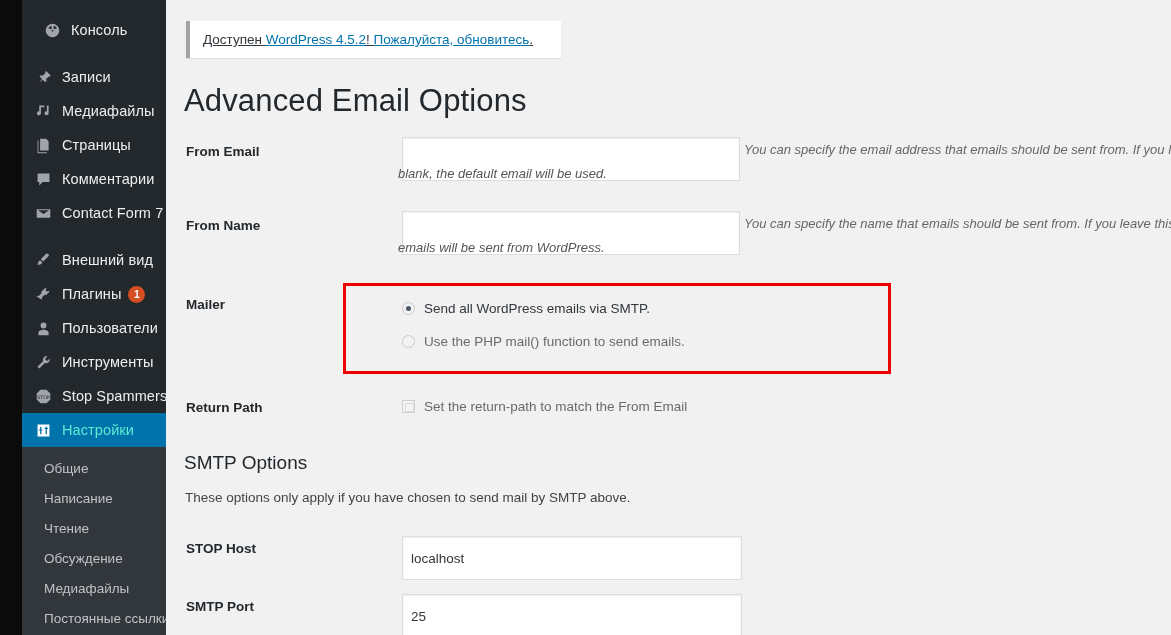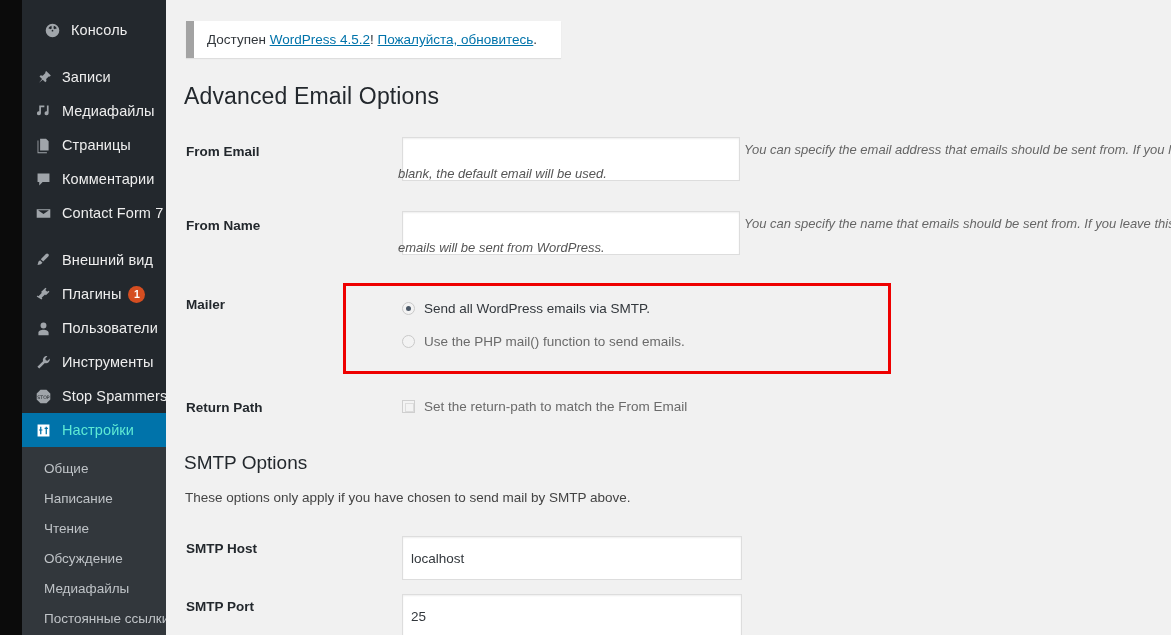--- a/index.html
+++ b/index.html
@@ -89,31 +89,32 @@
   .content {
     position: absolute; left: 166px; top: 0;
     width: 1005px; height: 635px;
     background: #f1f1f1;
   }
 
   .notice {
     position: absolute; left: 20px; top: 21px;
     width: 375px;
     background: #fff;
-    border-left: 8px solid #a3a3a3;
+    border-left: 4px solid #a3a3a3;
     box-shadow: 0 1px 1px 0 rgba(0,0,0,.08);
     padding: 11px 12px 11px 13px;
     font-size: 13.5px;
     color: #32373c;
+    text-decoration: underline;
   }
   .notice a { color: #0073aa; text-decoration: underline; }
 
   .page-title {
     position: absolute; left: 18px; top: 83px;
-    font-size: 23px;
+    font-size: 31px;
     font-weight: normal;
     color: #23282d;
     letter-spacing: .15px;
   }
 
   .section-title {
     position: absolute; left: 18px;
     font-size: 19px;
     font-weight: normal;
     color: #23282d;
@@ -372,20 +373,20 @@
 
     <div class="row-label" style="top:400px;">Return Path</div>
     <div class="choice muted" style="left:236px; top:399px;">
       <span class="checkbox"></span>
       <span>Set the return-path to match the From Email</span>
     </div>
 
     <h2 class="section-title" style="top:452px;">SMTP Options</h2>
     <div style="position:absolute; left:19px; top:490px; font-size:13.5px; color:#444;">These options only apply if you have chosen to send mail by SMTP above.</div>
 
-    <div class="row-label" style="top:541px;">SMTP Host</div>
+    <div class="row-label" style="top:541px;">STOP Host</div>
     <input class="txt" style="left: 236px; top: 536px; width: 340px;" type="text" value="localhost">
 
     <div class="row-label" style="top:599px;">SMTP Port</div>
     <input class="txt" style="left: 236px; top: 594px; width: 340px;" type="text" value="25">
 
   </div>
 </div>
 
 </body></html>

